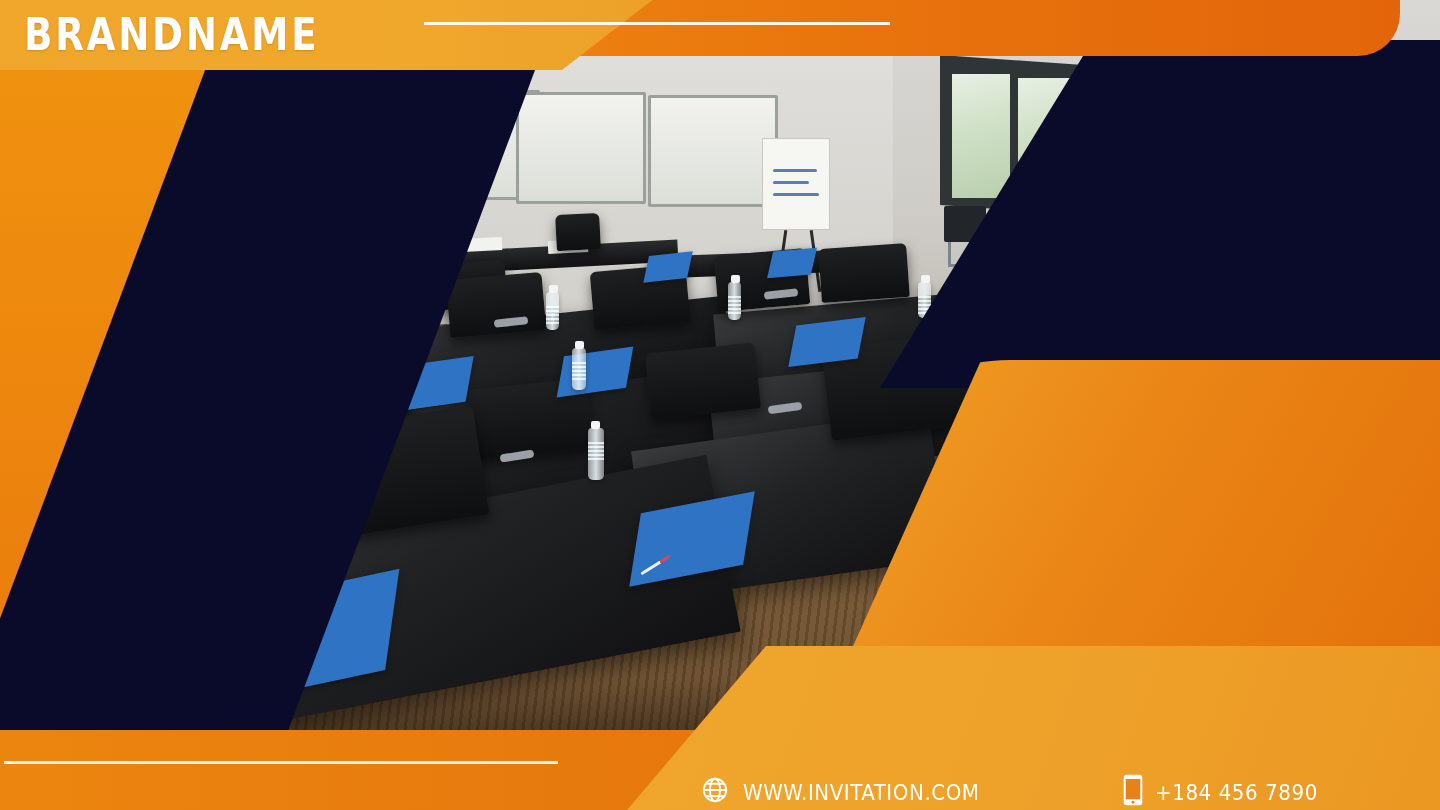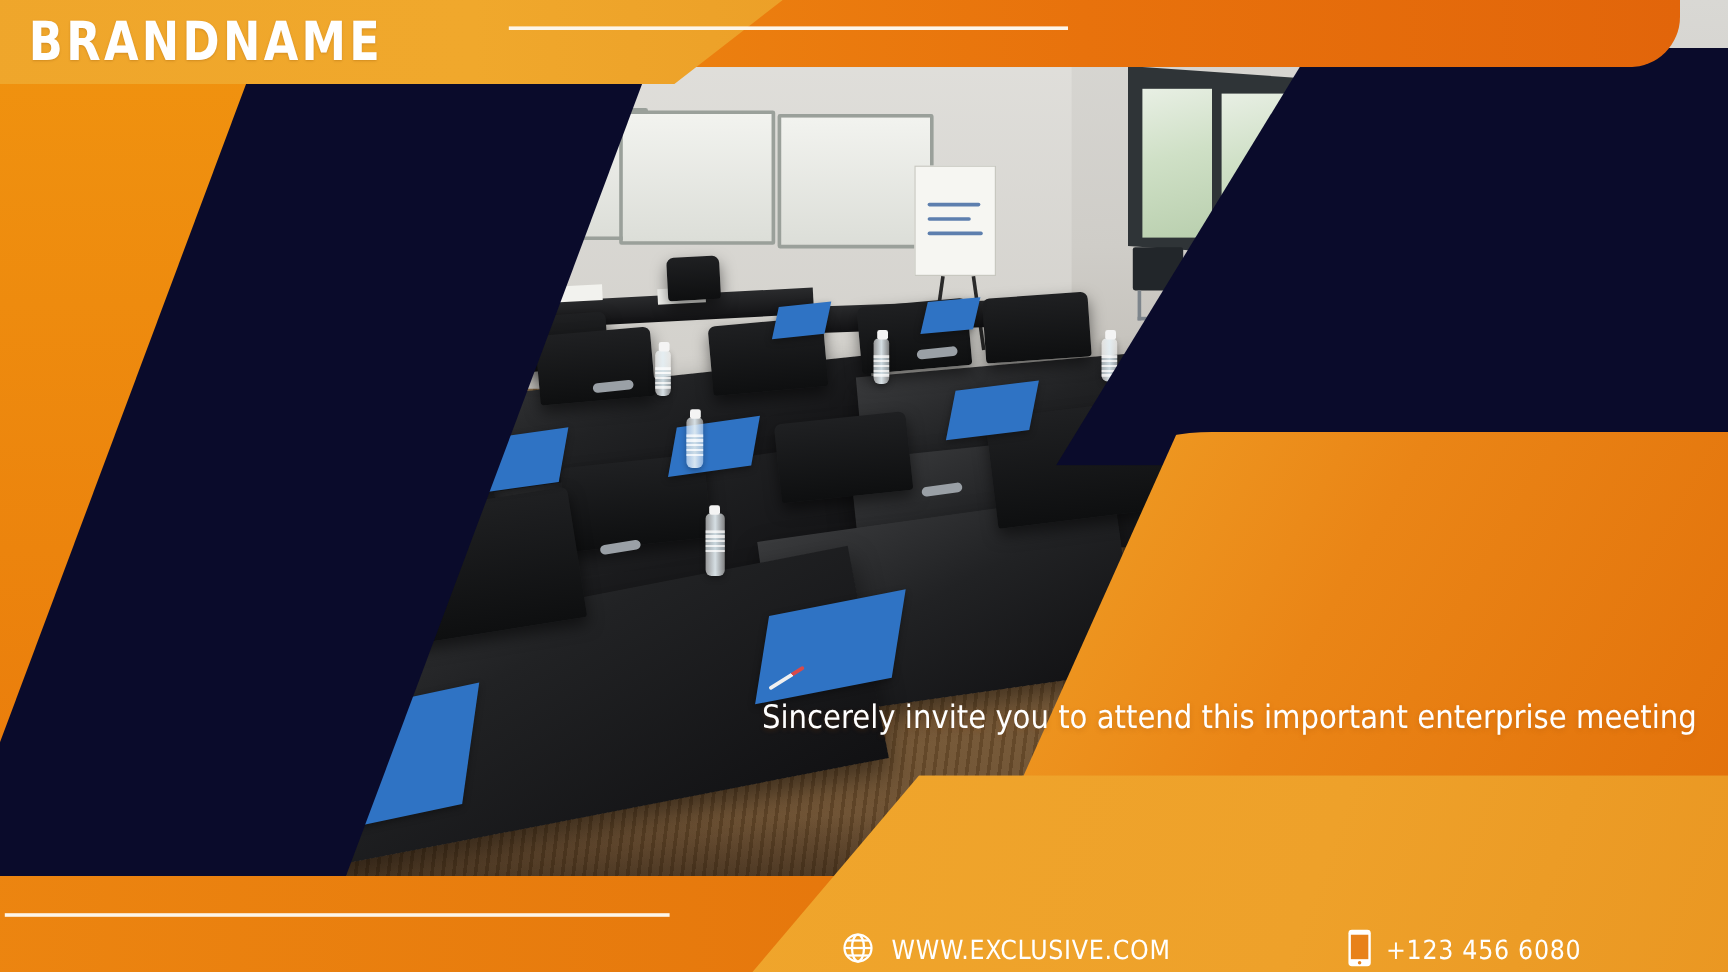--- a/index.html
+++ b/index.html
@@ -338,40 +338,39 @@
   <div class="shape top-amber"></div>
   <div class="shape top-line"></div>
   <div class="shape foot-orange"></div>
   <div class="shape foot-amber"></div>
   <div class="shape foot-line"></div>
 
   <div class="brand">BRANDNAME</div>
 
 
 
-  <div class="subtext">Sincerely invite you to attend this important enterprise meeting</div>
 
   <div class="contacts">
     <div class="c-web">
       <span class="ic">
         <svg width="30" height="30" viewBox="0 0 24 24" fill="none" stroke="#fff" stroke-width="1.5">
           <circle cx="12" cy="12" r="9"></circle>
           <ellipse cx="12" cy="12" rx="4" ry="9"></ellipse>
           <line x1="3" y1="12" x2="21" y2="12"></line>
           <line x1="4.5" y1="7" x2="19.5" y2="7"></line>
           <line x1="4.5" y1="17" x2="19.5" y2="17"></line>
         </svg>
       </span>
-      <span class="c-text">WWW.EXCLUSIVE.COM</span>
+      <span class="c-text">WWW.INVITATION.COM</span>
     </div>
     <div class="c-tel">
       <span class="ic">
         <svg width="22" height="32" viewBox="0 0 14 22" fill="#fff">
           <rect x="0.6" y="0.6" width="12.8" height="20.8" rx="2" fill="#fff"></rect>
           <rect x="2" y="3.4" width="10" height="14" fill="#e8811a"></rect>
           <circle cx="7" cy="19.4" r="1" fill="#e8811a"></circle>
         </svg>
       </span>
-      <span class="c-text">+123 456 6080</span>
+      <span class="c-text">+184 456 7890</span>
     </div>
   </div>
 
 </div>
 
 </body></html>

